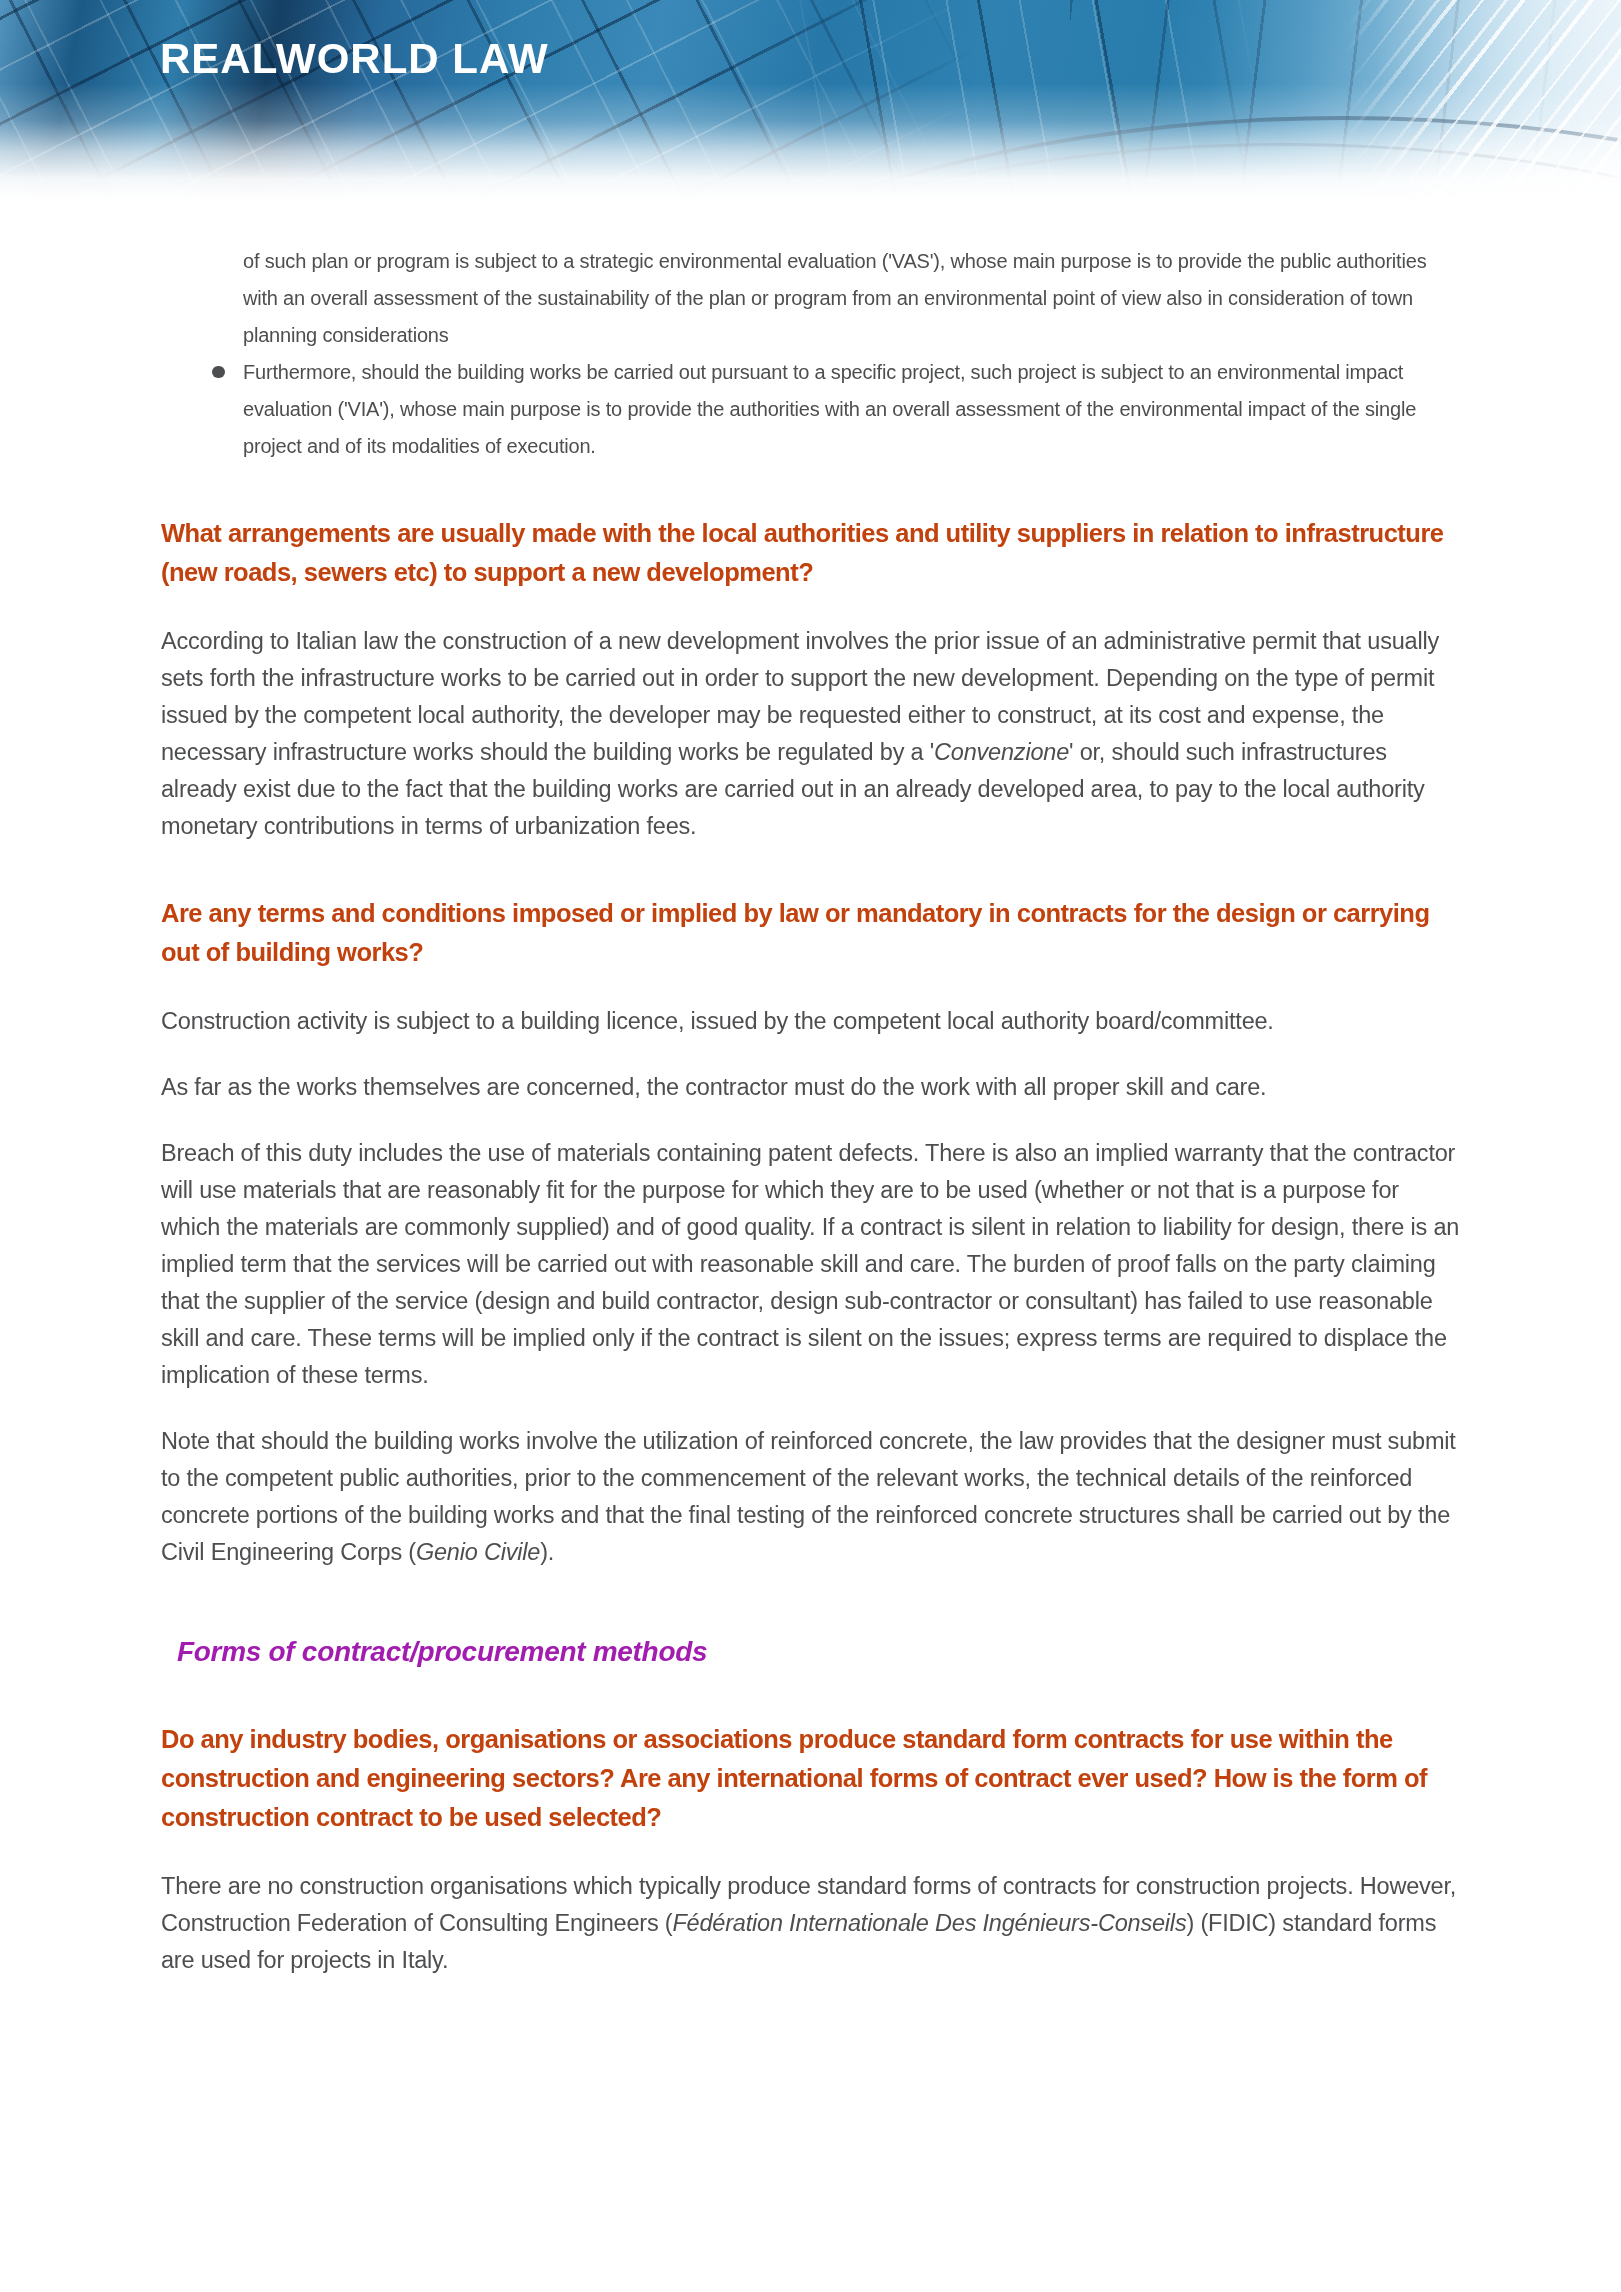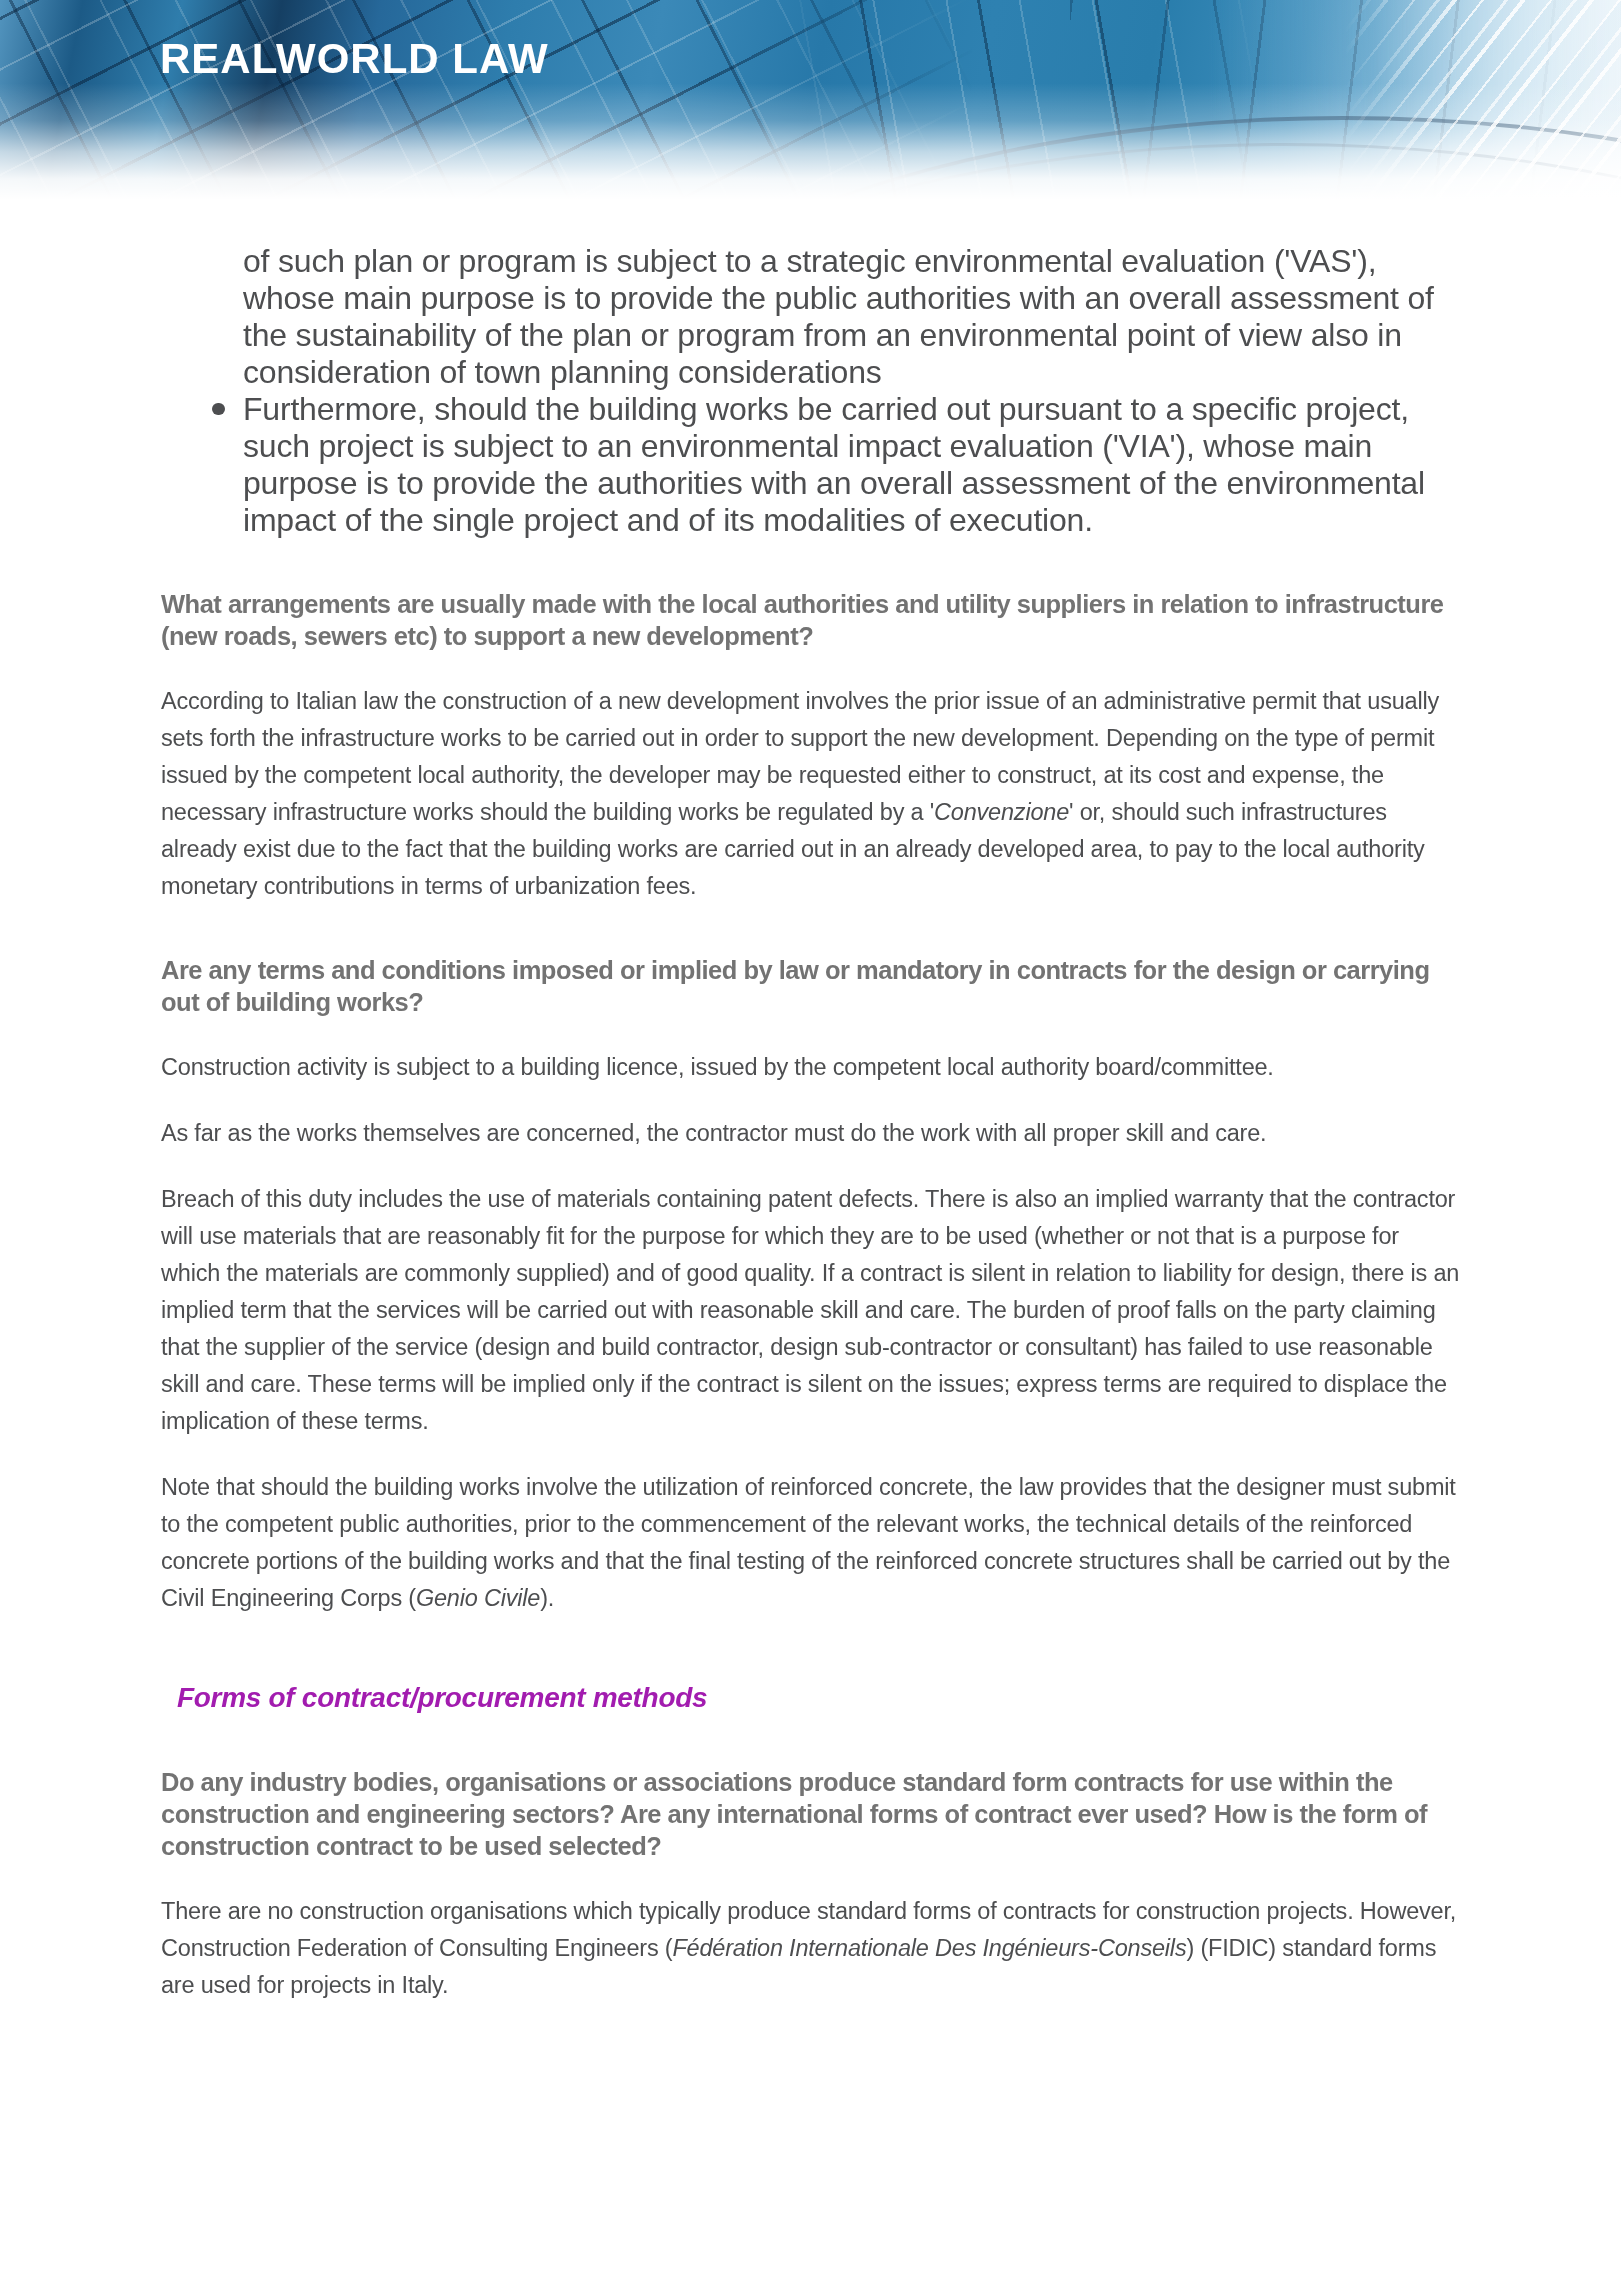--- a/index.html
+++ b/index.html
@@ -57,25 +57,25 @@
     background:linear-gradient(to bottom, rgba(255,255,255,0) 40%, rgba(255,255,255,.25) 58%,
       rgba(255,255,255,.7) 73%, rgba(255,255,255,.95) 86%, #fff 96%);
   }
   .brand { position:absolute; left:160px; top:35px; margin:0;
     font-size:42px; font-weight:700; letter-spacing:1px; color:#ffffff; z-index:3;
   }
 
   
   .content { padding:35px 161px 0 161px; }
   .blist { margin:0 0 45px 82px; padding:0; list-style:none; }
-  .blist li { position:relative; font-size:32px; line-height:37px; color:#4d4e50; letter-spacing:-0.2px; }
+  .blist li { position:relative; font-size:20px; line-height:37px; color:#4d4e50; letter-spacing:-0.2px; }
   .blist li.dot::before { content:""; position:absolute; left:-31px; top:11.8px;
     width:12.7px; height:12.7px; border-radius:50%; background:#4d4e50; }
-  h2.q { margin:49px 0 31px; font-size:25.5px; line-height:32px; font-weight:700;
-    color:#737373; letter-spacing:-0.5px; }
+  h2.q { margin:49px 0 31px; font-size:25.5px; line-height:39px; font-weight:700;
+    color:#c2410c; letter-spacing:-0.5px; }
   p.body { margin:0 0 29px; font-size:23.5px; line-height:37px; color:#4d4e50; letter-spacing:-0.2px; }
   h3.sub { margin:61px 16px 45px; font-size:28px; line-height:39px; font-style:italic;
     font-weight:700; color:#a21caf; letter-spacing:-0.3px; }
   .it { font-style:italic; }
 
   
   .foot { position:absolute; left:161px; top:2157px; display:flex; align-items:baseline;
     gap:27px; font-size:23.5px; color:#7a7c7f; letter-spacing:0; }
   .foot .pg { color:#3e3f41; font-weight:700; letter-spacing:2.9px; }
   .foot .sep { color:#a8aaad; }

